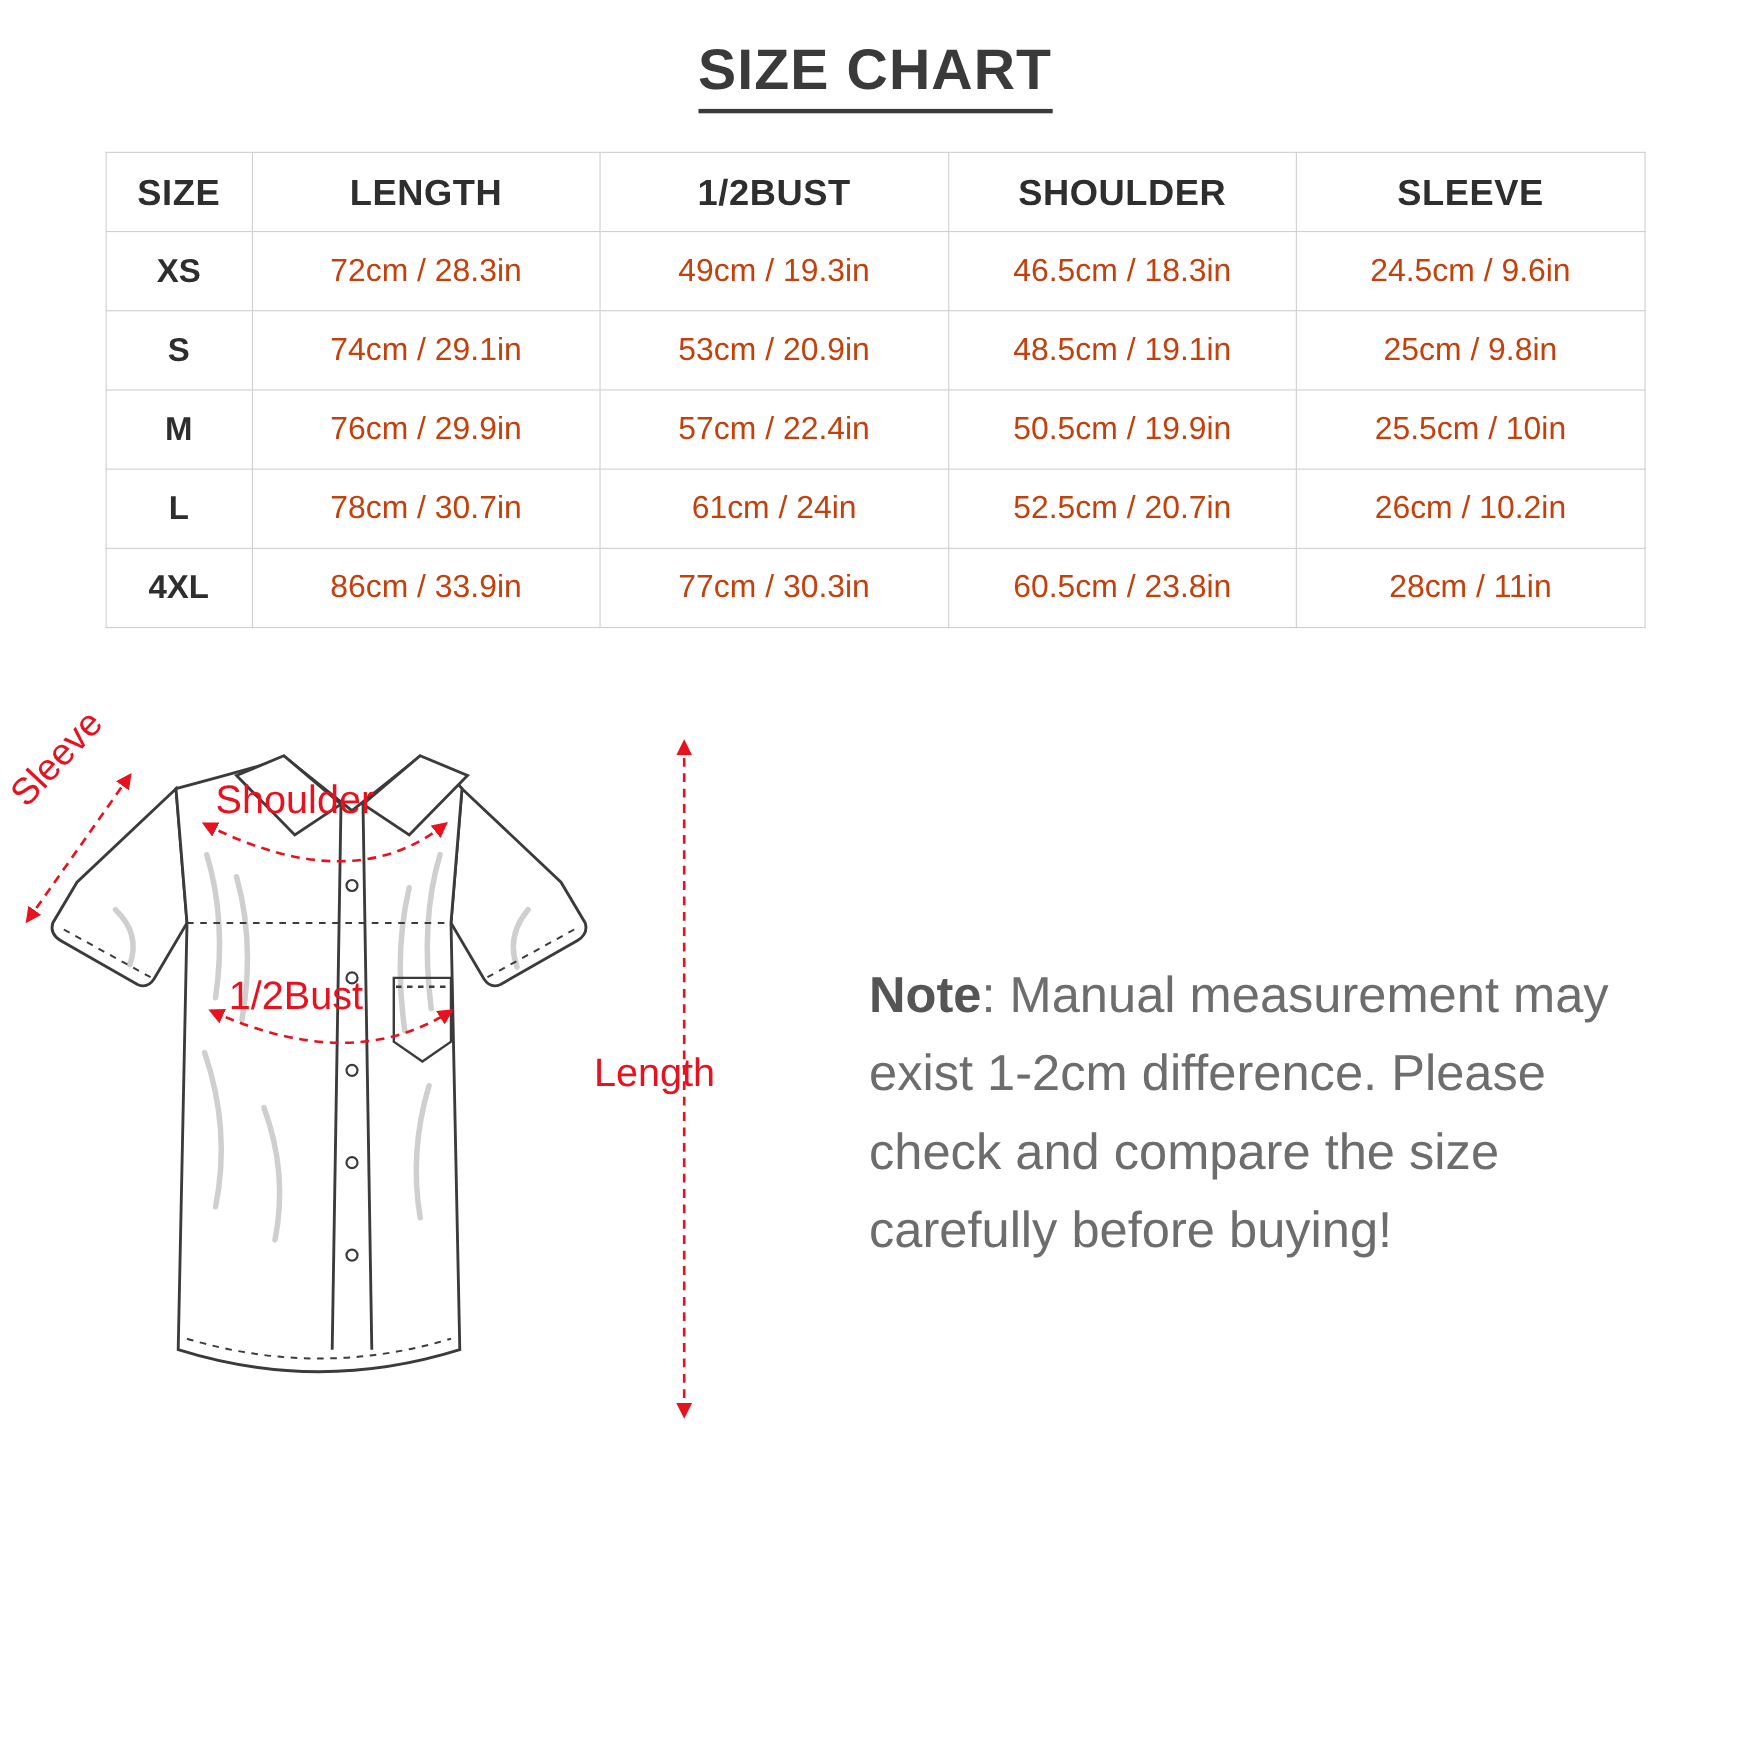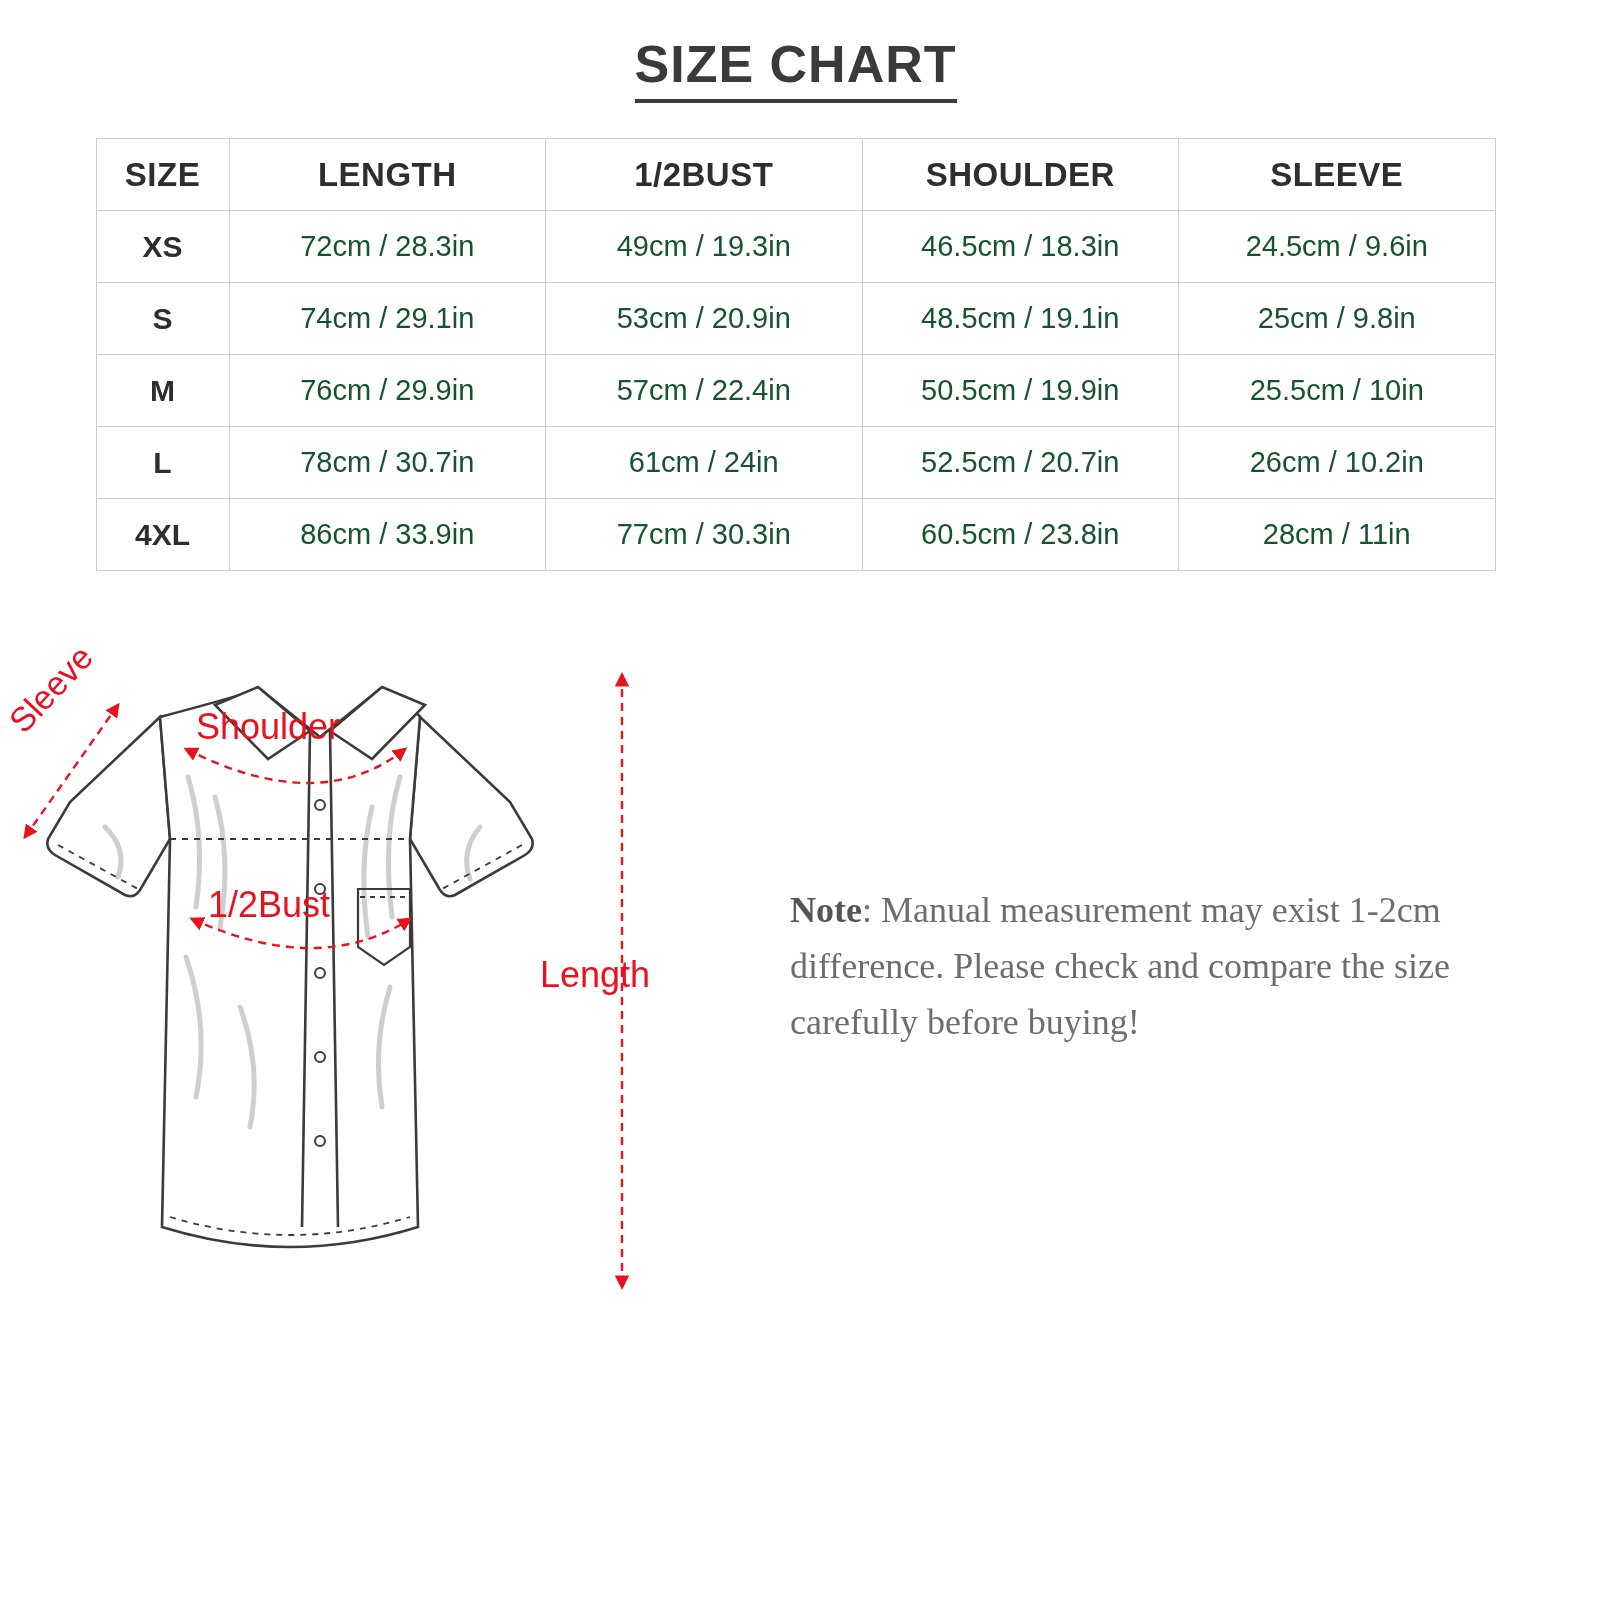--- a/index.html
+++ b/index.html
@@ -64,46 +64,45 @@
     color: #2e2e2e;
     letter-spacing: 0.5px;
   }
   table.size-chart td.col-size {
     font-size: 30px;
     font-weight: bold;
     color: #2e2e2e;
   }
   table.size-chart td.val {
     font-size: 29px;
-    color: #14532d;
+    color: #c2410c;
     font-weight: normal;
   }
 
   
   .lower {
     position: relative;
     margin-top: 56px;
     height: 700px;
   }
   .illustration {
     position: absolute;
     left: 10px;
     top: 0;
     width: 760px;
     height: 700px;
   }
   .note {
     position: absolute;
     left: 790px;
-    top: 256px;
+    top: 242px;
     width: 740px;
-    font-size: 36px;
+    font-size: 46px;
     line-height: 1.55;
     color: #6d6d6d;
-    font-family: Liberation Serif, serif;
   }
   .note b {
     color: #555555;
     font-weight: bold;
   }
 
   svg { display: block; }
 </style>
 </head>
 <body>

